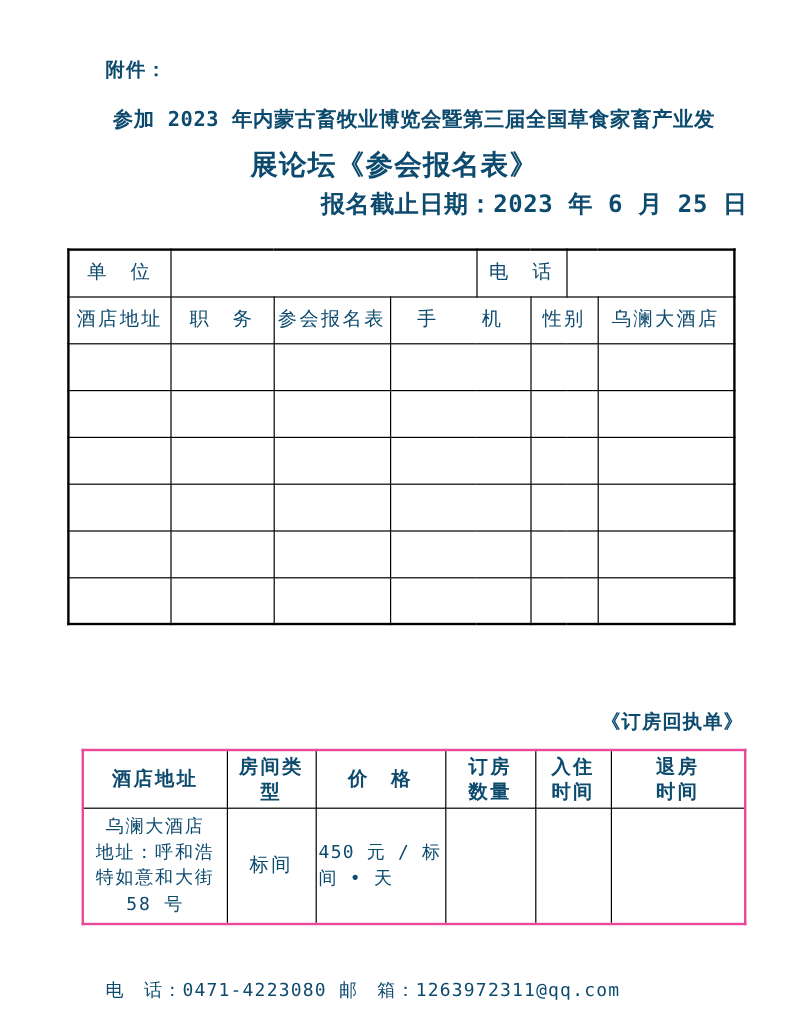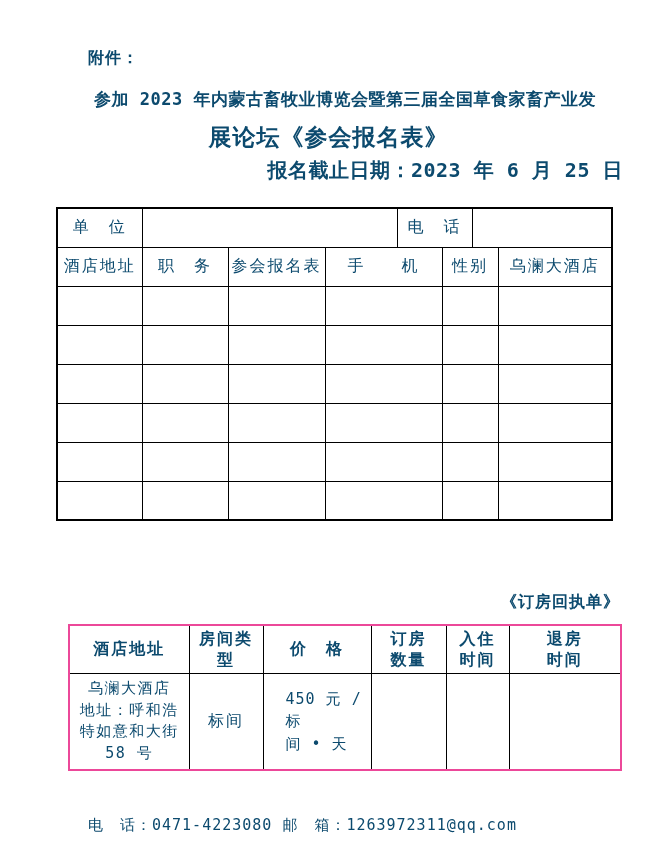--- a/index.html
+++ b/index.html
@@ -50,21 +50,21 @@
   .booking-title {
     position:absolute; left:68px; top:592px; width:552px;
     text-align:right; font-size:16px; font-weight:bold; letter-spacing:1px;
   }
   .hotel-cell {
     white-space:pre-line; line-height:1.45;
     font-size:15px; letter-spacing:1.5px;
   }
   .price-cell {
     white-space:pre-line; line-height:1.5;
-    text-align:left; padding-left:22px;
+    text-align:left; padding-left:2px;
     font-size:15px; letter-spacing:1px;
   }
   .email-label { letter-spacing:1px; }
   .footer-line1 {
     position:absolute; left:88px; top:776px;
     font-size:15.5px; letter-spacing:1px; white-space:nowrap;
   }
   .footer-line2 {
     position:absolute; left:88px; top:816px;
     font-size:15px; letter-spacing:1px; white-space:nowrap;

